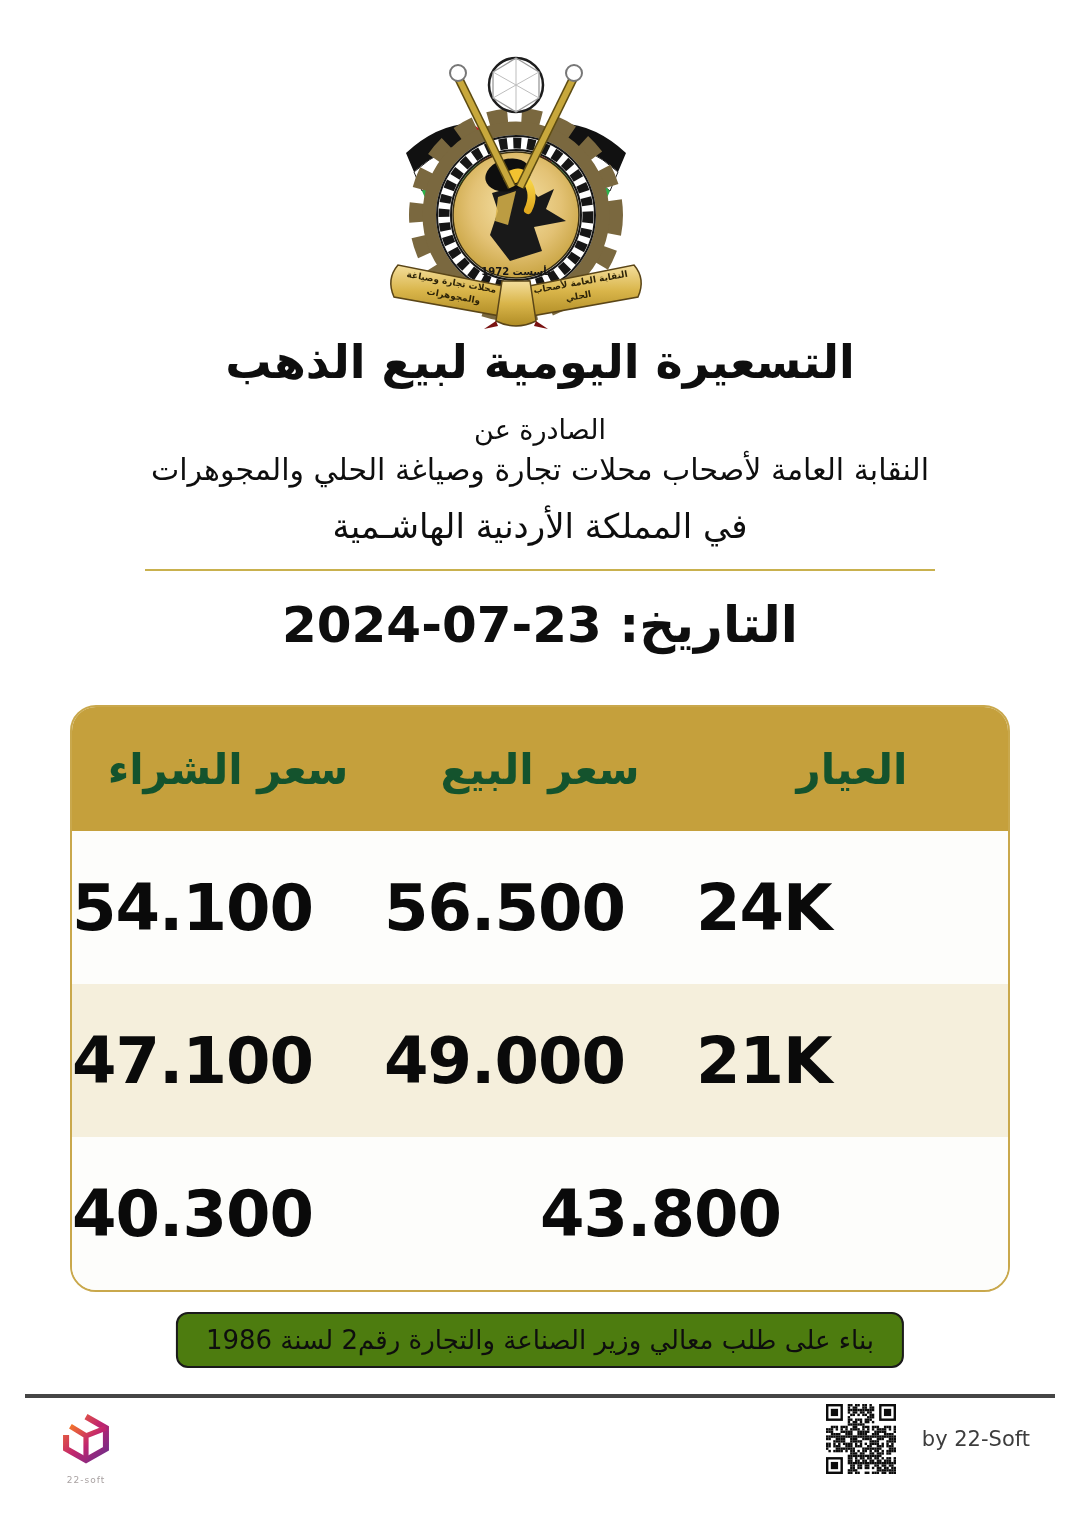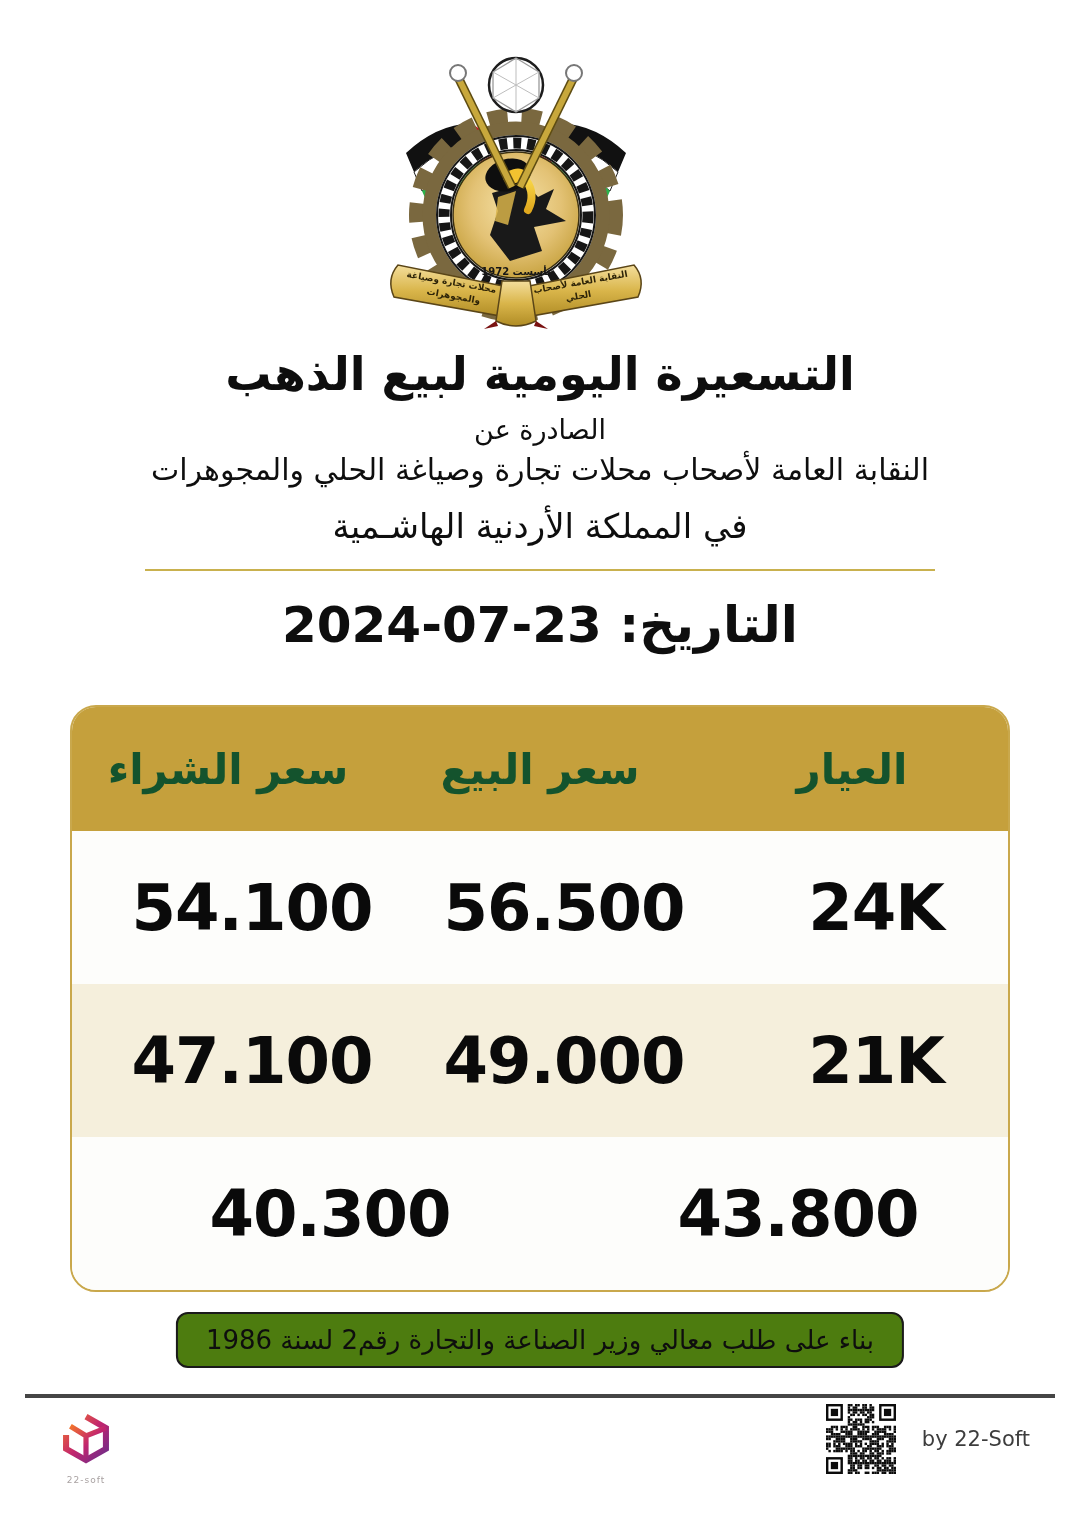--- a/index.html
+++ b/index.html
@@ -21,21 +21,21 @@
   
   .price-table{
     top:705px;left:70px;width:940px;direction:rtl;
     border:2px solid #C9A84C;border-radius:26px;overflow:hidden;background:#FDFDFB;
     box-sizing:border-box;
   }
   .thead{display:flex;height:124px;align-items:center;background:#C5A03C;}
   .th{flex:1;text-align:center;font-size:42px;font-weight:900;color:#14532d;}
   .tr{display:flex;height:153px;align-items:center;background:#FDFDFB;}
   .tr.alt{background:#F5EFDC;}
-  .td{flex:1;text-align:center;font-size:64px;font-weight:900;color:#0a0a0a;letter-spacing:-1px;margin-left:48px;}
+  .td{flex:1;text-align:left;font-size:64px;font-weight:900;color:#0a0a0a;letter-spacing:-1px;}
 
   
   .note-box{
     top:1312px;left:50%;transform:translateX(-50%);
     border:2px solid #1a1a1a;border-radius:12px;
     padding:11px 28px;font-size:26px;direction:rtl;white-space:nowrap;background:#4d7c0f;
   }
   .divider{top:1394px;left:25px;width:1030px;border:none;border-top:4px solid #454545;margin:0;}
   .brand{top:1412px;left:48px;width:76px;text-align:center;}
   .brand-label{font-size:9px;color:#a9a2a2;letter-spacing:1px;margin-top:1px;}
@@ -129,21 +129,21 @@
       <path d="M120,296 L108,304 L122,301 Z" fill="#7a1212"></path>
       <path d="M160,296 L172,304 L158,301 Z" fill="#7a1212"></path>
       <text x="205" y="260" text-anchor="middle" font-size="9" font-weight="700" fill="#2e2408" transform="rotate(-10 205 260)">النقابة العامة لأصحاب</text>
       <text x="203" y="274" text-anchor="middle" font-size="9" font-weight="700" fill="#2e2408" transform="rotate(-10 203 274)">الحلي</text>
       <text x="75" y="260" text-anchor="middle" font-size="9" font-weight="700" fill="#2e2408" transform="rotate(10 75 260)">محلات تجارة وصياغة</text>
       <text x="77" y="274" text-anchor="middle" font-size="9" font-weight="700" fill="#2e2408" transform="rotate(10 77 274)">والمجوهرات</text>
     </g>
   </svg>
 </div>
 
-<h1 class="abs centered title" style="margin:15px;">التسعيرة اليومية لبيع الذهب</h1>
+<h1 class="abs centered title" style="margin:3px;">التسعيرة اليومية لبيع الذهب</h1>
 <div class="abs centered issued">الصادرة عن</div>
 <div class="abs centered org">النقابة العامة لأصحاب محلات تجارة وصياغة الحلي والمجوهرات</div>
 <div class="abs centered country">في المملكة الأردنية الهاشـمية</div>
 <hr class="abs gold-line">
 
 <div class="abs centered date-line">
   <span>التاريخ:</span>
   <span>23-07-2024</span>
 </div>
 

